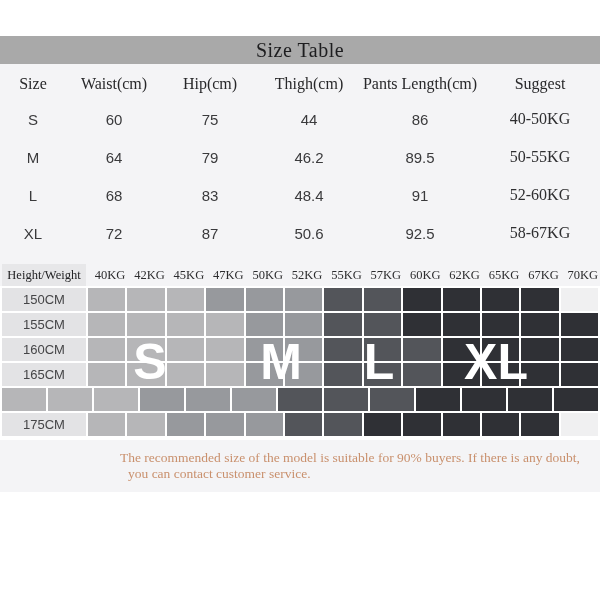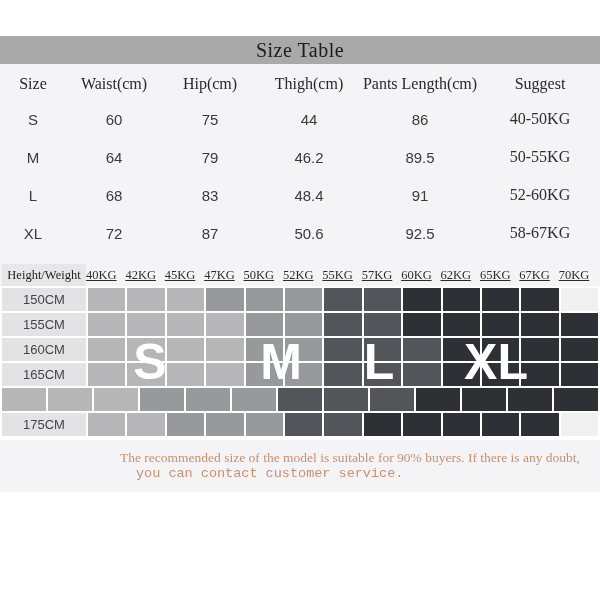--- a/index.html
+++ b/index.html
@@ -17,37 +17,37 @@
   .st-cell{text-align:center;font-size:15px;color:#3a3a3c;font-family:"Liberation Sans",sans-serif;}
   .st-row.head .st-cell{font-family:"Liberation Serif",serif;font-size:16px;color:#28282a;}
   .st-cell.c0{width:11%;}.st-cell.c1{width:16%;}.st-cell.c2{width:16%;}
   .st-cell.c3{width:17%;}.st-cell.c4{width:20%;}.st-cell.c5{width:20%;}
   .st-cell.c5{font-family:"Liberation Serif",serif;font-size:16px;color:#2e2e30;}
   .fabric-note{text-align:center;font-size:15px;color:#cd8f58;padding:8px 0 12px 0;}
   
   .hm-header{display:flex;align-items:center;height:22px;margin-top:12px;padding:0 2px;}
   .hm-corner{width:84px;background:#e7e7e9;font-size:12.5px;color:#222224;text-align:center;
              line-height:22px;height:22px;}
-  .hm-col{flex:1;text-align:left;font-size:12.5px;color:#2c2c2e;text-decoration:underline;}
+  .hm-col{flex:1;text-align:right;font-size:12.5px;color:#2c2c2e;}
   .hm-wrap{position:relative;background:#ffffff;padding:2px;}
   .hm-row{display:flex;gap:2px;height:23px;margin-bottom:2px;}
   .hm-row:last-child{margin-bottom:0;}
   .hm-label{width:84px;background:#e3e3e5;color:#454547;font-family:"Liberation Sans",sans-serif;
             font-size:13px;display:flex;align-items:center;justify-content:center;}
   .hm-cell{flex:1;}
   .lv0{background:#f0f0f1;}
   .lv1{background:#b6b6b8;}
   .lv2{background:#97999d;}
   .lv3{background:#53555a;}
   .lv4{background:#2f3035;}
   .ov{position:absolute;top:50px;transform:translateX(-50%);color:#ffffff;
       font-family:"Liberation Sans",sans-serif;font-weight:600;font-size:50px;line-height:52px;}
   
   .rec-note{padding:10px 10px 10px 120px;font-size:13.5px;color:#c9906d;line-height:16px;}
-  .rec-note .l2{margin-left:16px;font-family:Liberation Mono, monospace;}
+  .rec-note .l2{margin-left:8px;}
   .bottom-space{height:19px;background:#ffffff;}
 </style>
 </head>
 <body>
 
 <div class="page">
   <div class="top-space"></div>
 
   <div class="content">
 

